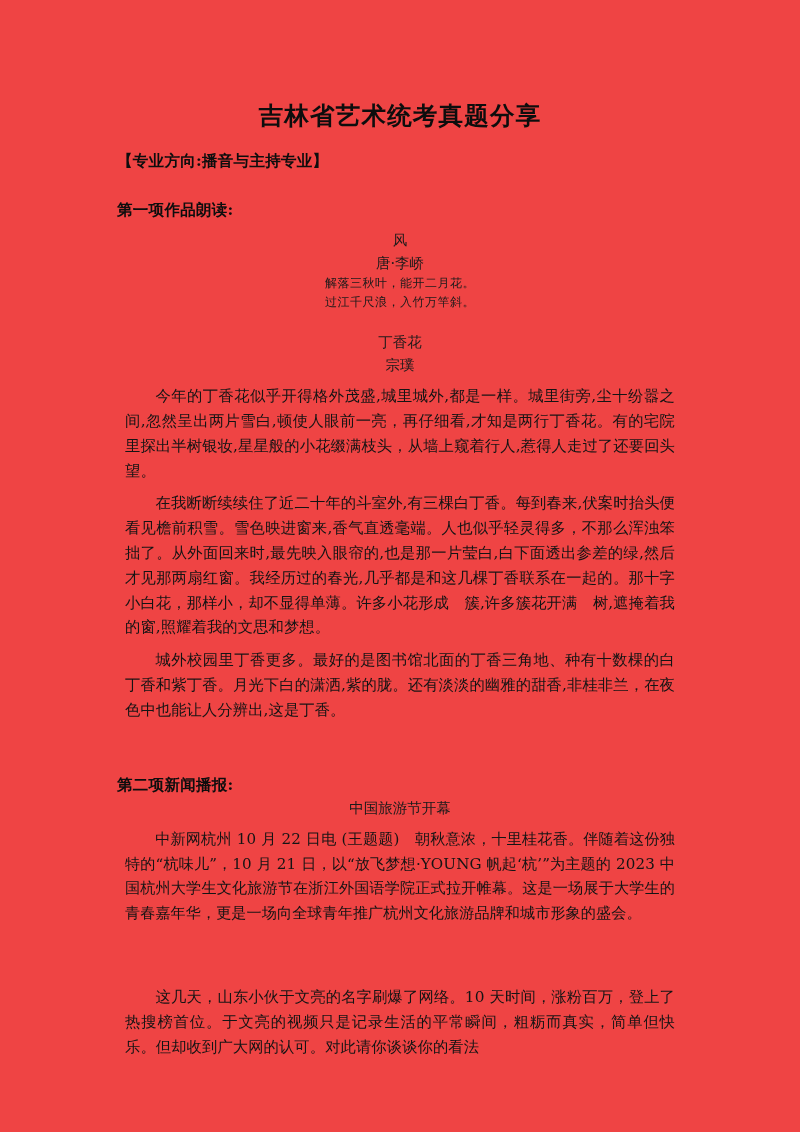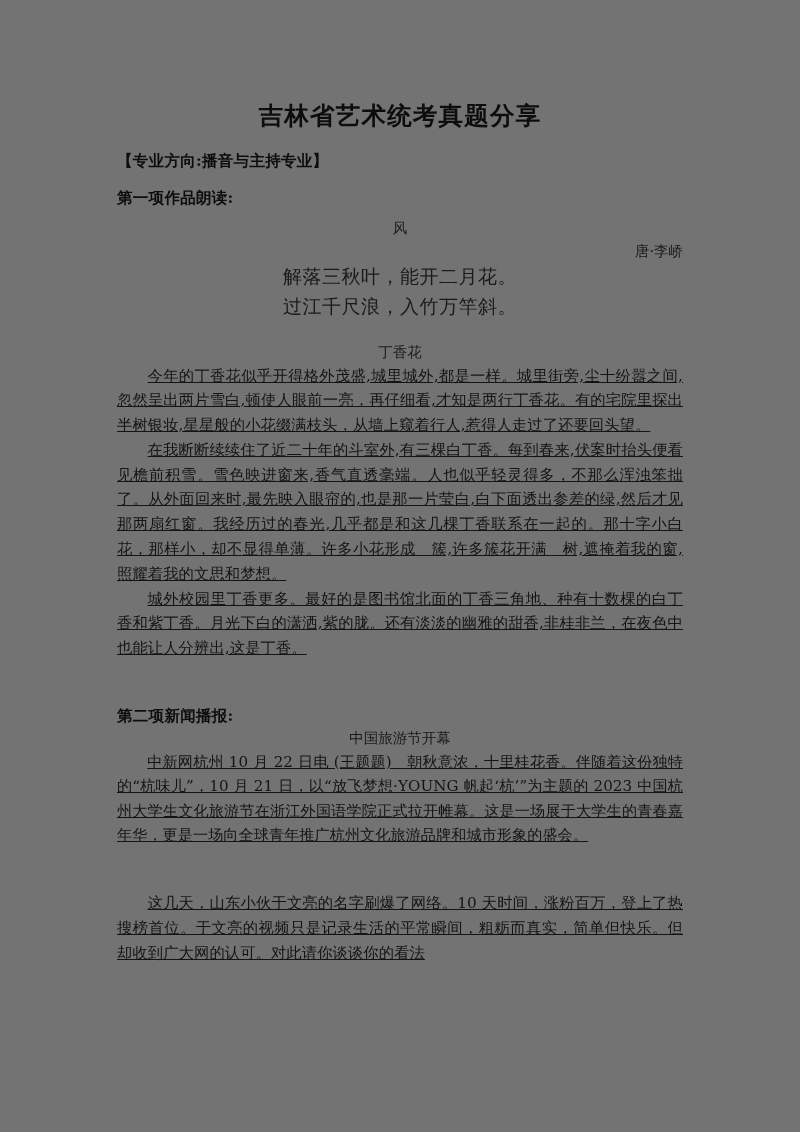--- a/index.html
+++ b/index.html
@@ -11,21 +11,21 @@
     width: 800px;
     height: 1132px;
     font-family: "DejaVu Serif", "Liberation Serif", serif;
     color: #111111;
     overflow: hidden;
   }
   #page {
     position: relative;
     width: 800px;
     height: 1132px;
-    background: #737373;
+    background: #ef4444;
     box-sizing: border-box;
     padding: 0 117px 0 117px;
   }
   .doc-title {
     text-align: center;
     font-size: 24.5px;
     font-weight: bold;
     letter-spacing: 1.2px;
     margin: 0;
     padding-top: 101px;
@@ -36,56 +36,54 @@
     font-size: 15.5px;
     font-weight: bold;
     letter-spacing: 0.3px;
     color: #0d0d0d;
     margin: 0;
     line-height: 1.45;
   }
   .head-major {
   }
   .head-sub {
-    margin-top: 14px;
+    margin-top: 26px;
   }
   .centered-line {
     text-align: center;
     font-size: 14.5px;
     line-height: 1.55;
     margin: 0;
     color: #1a1a1a;
   }
   .poem-block {
     margin-top: 8px;
   }
   .poem-title {
     font-size: 14.5px;
   }
   .poem-author {
     font-size: 14.5px;
-    text-align: right;
   }
   .poem-line {
-    font-size: 19px;
+    font-size: 12px;
     letter-spacing: 0.5px;
   }
   .essay-title-block {
     margin-top: 20px;
   }
   .body-para {
     font-size: 15.3px;
     line-height: 1.62;
-    margin: 0;
+    margin: 8px;
     text-align: justify;
     text-justify: inter-ideograph;
     text-indent: 2em;
     color: #141414;
     letter-spacing: 0.1px;
-    text-decoration: underline;
   }
   .news-body {
     font-size: 15.1px;
   }
   .gap-m  { height: 20px; }
   .gap-xl { height: 44px; }
 </style>
 </head>
 <body>
 
@@ -101,20 +99,21 @@
 
   <div class="poem-block">
     <div class="centered-line poem-title">风</div>
     <div class="centered-line poem-author">唐·李峤</div>
     <div class="centered-line poem-line">解落三秋叶，能开二月花。</div>
     <div class="centered-line poem-line">过江千尺浪，入竹万竿斜。</div>
   </div>
 
   <div class="essay-title-block">
     <div class="centered-line poem-title">丁香花</div>
+    <div class="centered-line poem-author">宗璞</div>
   </div>
 
   <p class="body-para">今年的丁香花似乎开得格外茂盛,城里城外,都是一样。城里街旁,尘十纷嚣之间,忽然呈出两片雪白,顿使人眼前一亮，再仔细看,才知是两行丁香花。有的宅院里探出半树银妆,星星般的小花缀满枝头，从墙上窥着行人,惹得人走过了还要回头望。</p>
   <p class="body-para">在我断断续续住了近二十年的斗室外,有三棵白丁香。每到春来,伏案时抬头便看见檐前积雪。雪色映进窗来,香气直透毫端。人也似乎轻灵得多，不那么浑浊笨拙了。从外面回来时,最先映入眼帘的,也是那一片莹白,白下面透出参差的绿,然后才见那两扇红窗。我经历过的春光,几乎都是和这几棵丁香联系在一起的。那十字小白花，那样小，却不显得单薄。许多小花形成　簇,许多簇花开满　树,遮掩着我的窗,照耀着我的文思和梦想。</p>
   <p class="body-para">城外校园里丁香更多。最好的是图书馆北面的丁香三角地、种有十数棵的白丁香和紫丁香。月光下白的潇洒,紫的胧。还有淡淡的幽雅的甜香,非桂非兰，在夜色中也能让人分辨出,这是丁香。</p>
 
   <div class="gap-xl"></div>
 
   <div class="section-head">第二项新闻播报:</div>
 

